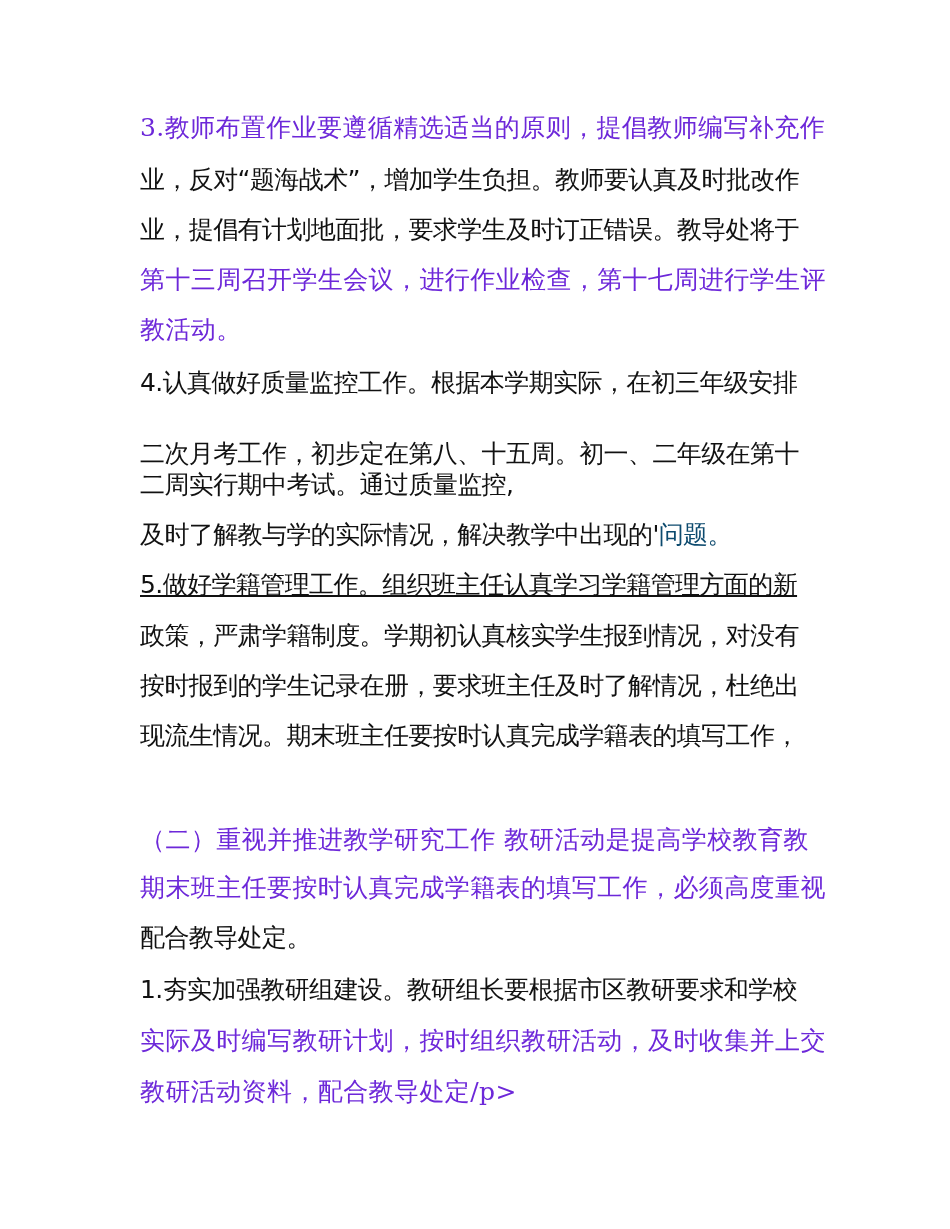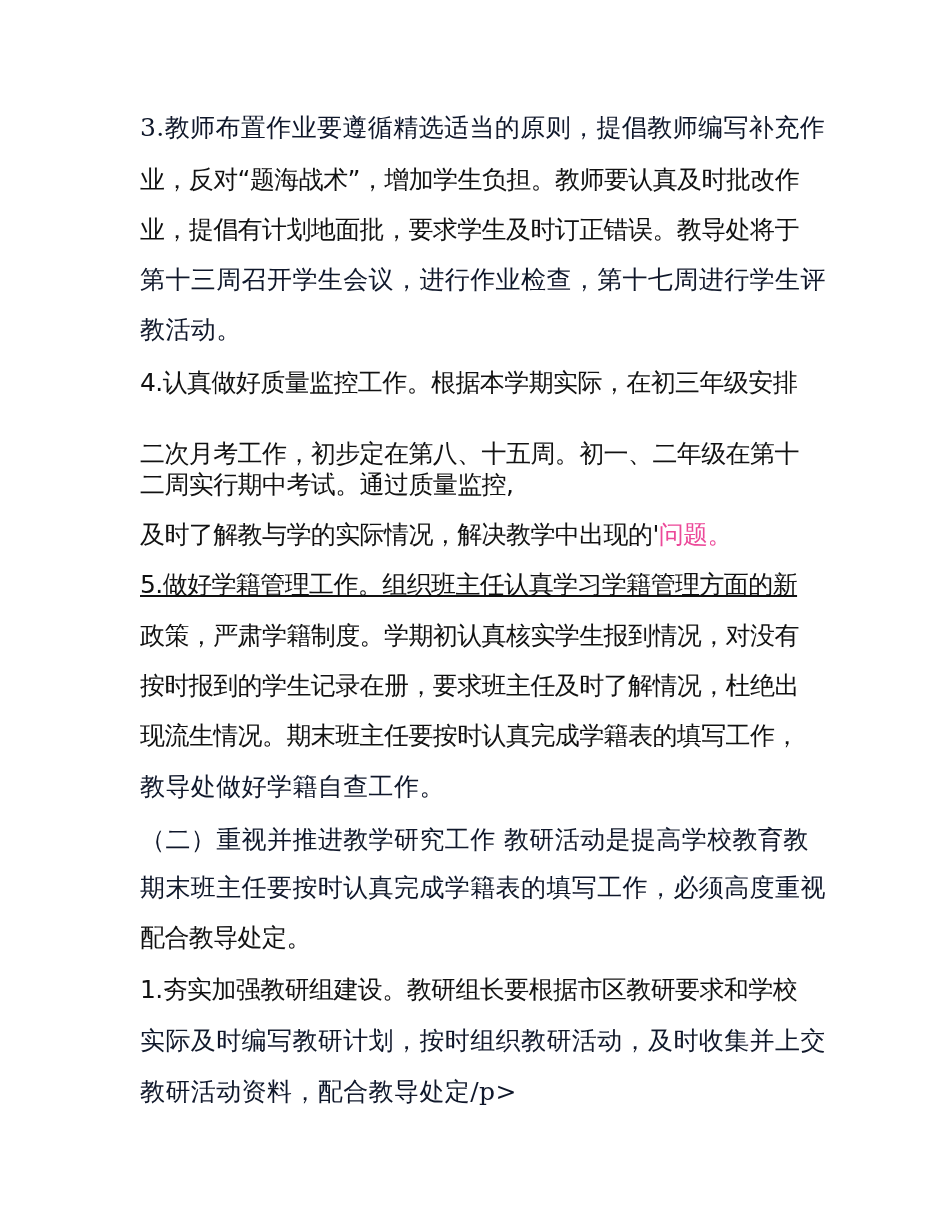--- a/index.html
+++ b/index.html
@@ -30,26 +30,26 @@
       height: 32px;
     }
     .sans {
       font-family: "DejaVu Sans", "Liberation Sans", sans-serif;
       color: #111111;
       font-weight: 500;
       letter-spacing: -0.6px;
     }
     .serif {
       font-family: "DejaVu Serif", "Liberation Serif", serif;
-      color: #0f172a;
+      color: #6d28d9;
       letter-spacing: 0.4px;
     }
     .mixed-light {
       font-family: "DejaVu Serif", "Liberation Serif", serif;
-      color: #ec4899;
+      color: #0c4a6e;
     }
   </style>
 </head>
 <body>
 
 <div class="page">
   <div class="line serif" style="top:112px;">3.教师布置作业要遵循精选适当的原则，提倡教师编写补充作</div>
   <div class="line sans" style="top:164px;">业，反对“题海战术”，增加学生负担。教师要认真及时批改作</div>
   <div class="line sans" style="top:214px;">业，提倡有计划地面批，要求学生及时订正错误。教导处将于</div>
   <div class="line serif" style="top:264px;">第十三周召开学生会议，进行作业检查，第十七周进行学生评</div>
@@ -57,20 +57,19 @@
   <div class="line sans" style="top:367px;">4.认真做好质量监控工作。根据本学期实际，在初三年级安排</div>
   <div class="line sans" style="top:438px;">二次月考工作，初步定在第八、十五周。初一、二年级在第十</div>
   <div class="line sans" style="top:469px;">二周实行期中考试。通过质量监控,</div>
   <div class="line sans" style="top:519px;">
     <span>及时了解教与学的实际情况，解决教学中出现的'</span><span class="mixed-light">问题。</span>
   </div>
   <div class="line sans" style="top:569px;text-decoration:underline;">5.做好学籍管理工作。组织班主任认真学习学籍管理方面的新</div>
   <div class="line sans" style="top:670px;">按时报到的学生记录在册，要求班主任及时了解情况，杜绝出</div>
   <div class="line sans" style="top:620px;">政策，严肃学籍制度。学期初认真核实学生报到情况，对没有</div>
   <div class="line sans" style="top:720px;">现流生情况。期末班主任要按时认真完成学籍表的填写工作，</div>
-  <div class="line serif" style="top:771px;">教导处做好学籍自查工作。</div>
   <div class="line serif" style="top:824px;">（二）重视并推进教学研究工作 教研活动是提高学校教育教</div>
   <div class="line serif" style="top:872px;">期末班主任要按时认真完成学籍表的填写工作，必须高度重视</div>
   <div class="line sans" style="top:922px;">配合教导处定。</div>
   <div class="line sans" style="top:974px;">1.夯实加强教研组建设。教研组长要根据市区教研要求和学校</div>
   <div class="line serif" style="top:1025px;">实际及时编写教研计划，按时组织教研活动，及时收集并上交</div>
   <div class="line serif" style="top:1076px;">教研活动资料，配合教导处定/p&gt;</div>
 </div>
 
 </body></html>

